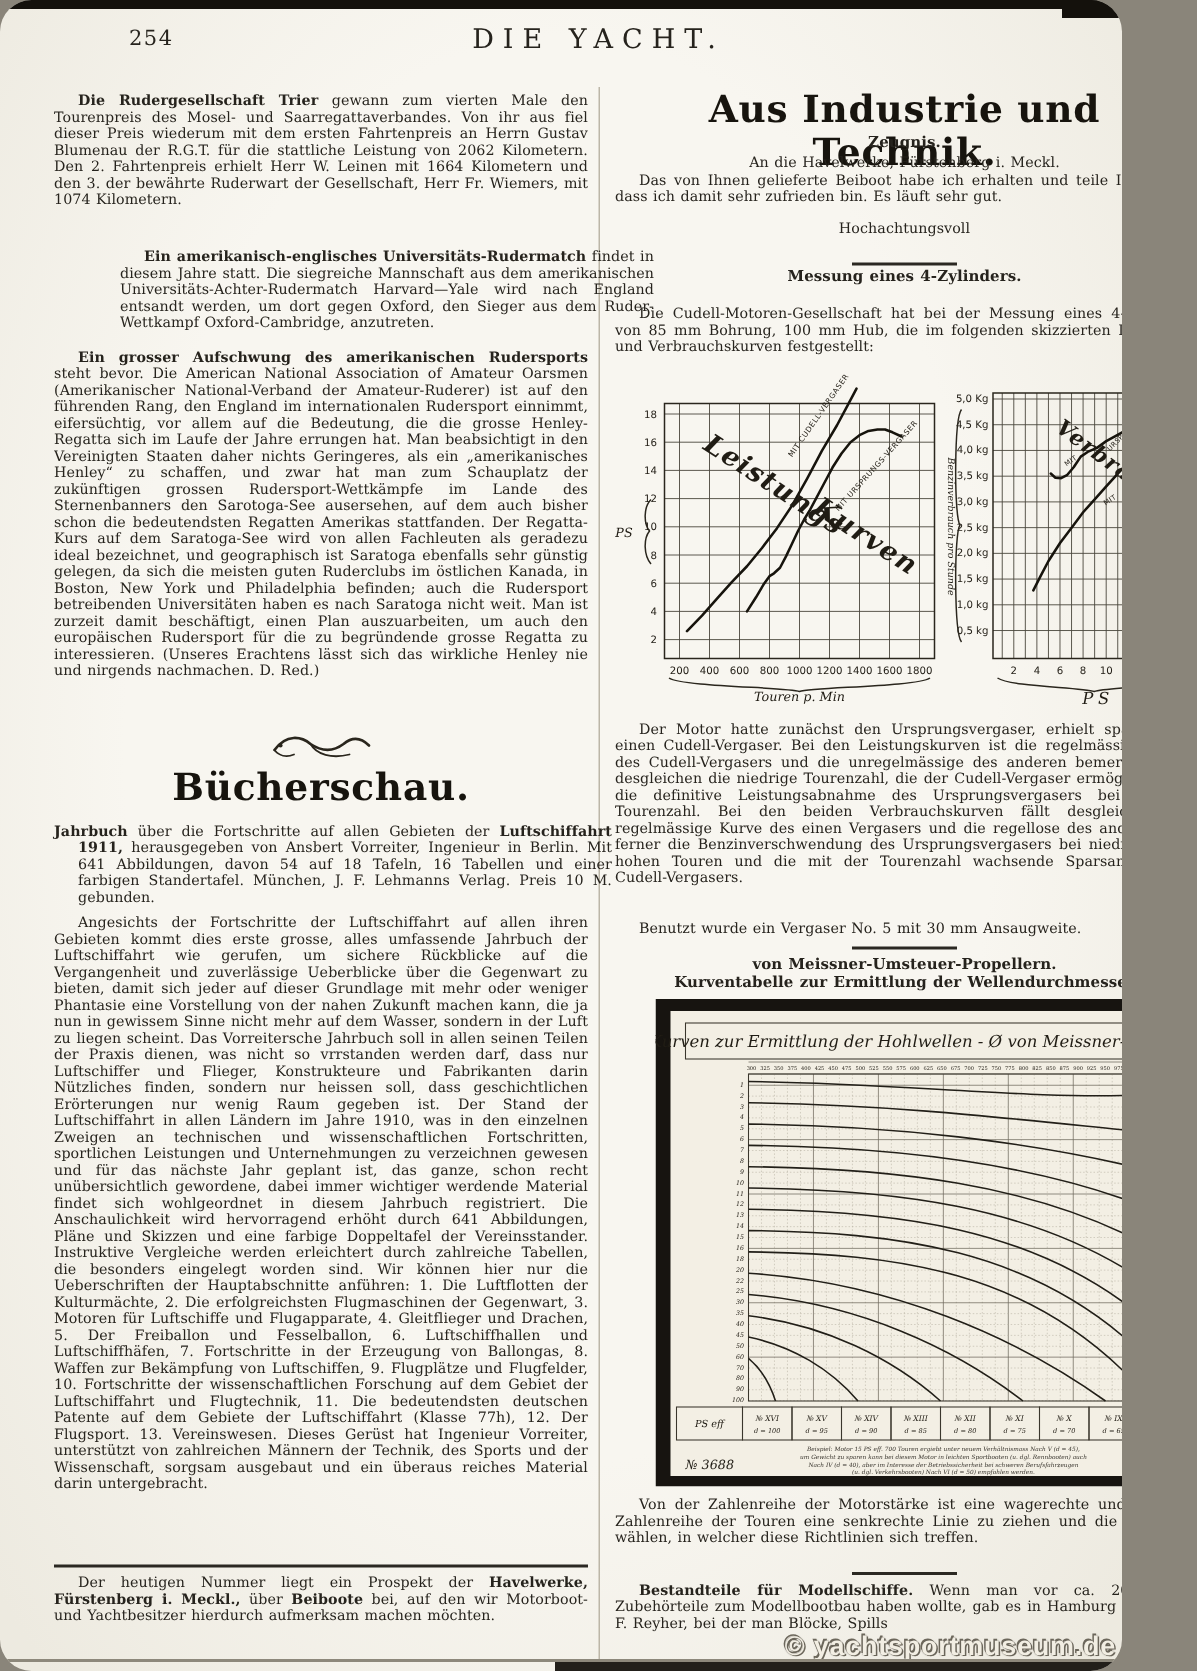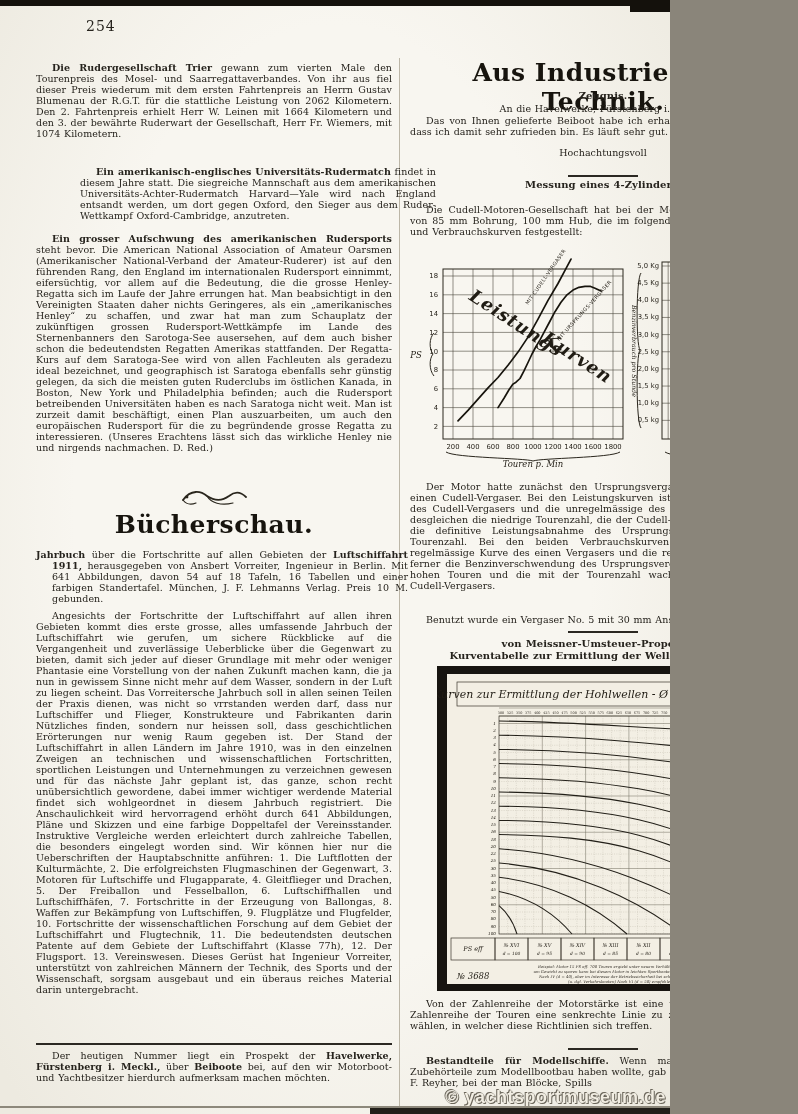--- a/index.html
+++ b/index.html
@@ -1,18 +1,18 @@
 <!DOCTYPE html>
 <html><head>
 <meta charset="utf-8">
 <style>
   html,body{margin:0;padding:0;background:#8a857a;}
-  .page{position:relative;width:670px;height:1114px;overflow:hidden;
+  .page{position:relative;width:748px;height:1114px;overflow:hidden;
     background:radial-gradient(ellipse at 50% 45%, #f8f6f0 55%, #edeae0 96%);
-    font-family:"DejaVu Serif",serif;color:#26231d;}
+    font-family:"DejaVu Serif",serif;color:#26231d;border-radius:21px;}
   .abs{position:absolute;}
   .body{font-size:9.5px;line-height:11px;text-align:justify;letter-spacing:.05px;word-spacing:.6px;}
   p{margin:0;}
   .ind{text-indent:16px;}
   .hang{padding-left:16px;text-indent:-16px;}
   .b{font-weight:bold;}
   .ctr{text-align:center;}
   .blackletter{font-weight:bold;text-align:center;letter-spacing:.5px;color:#17140e;}
   .rule{position:absolute;background:#2b2822;height:1.5px;}
   .pagenum{font-size:14px;letter-spacing:1px;}
@@ -56,20 +56,21 @@
 </style>
 </head>
 <body>
 
 <div class="page">
 
   <div class="topbar"></div>
   <div class="topblob"></div>
 
   <div class="abs pagenum" style="left:86px;top:18px;">254</div>
+  <div class="abs masthead" style="left:0;top:16px;width:798px;">DIE YACHT.</div>
 
   <div class="divider"></div>
 
   <div class="abs" style="left:36px;top:0;width:356px;height:1114px;">
 
     <p class="abs body ind" style="top:62px;width:356px;"><span class="b">Die Rudergesellschaft Trier</span><span> gewann zum vierten Male den Tourenpreis des Mosel- und Saarregattaverbandes. Von ihr aus fiel dieser Preis wiederum mit dem ersten Fahrtenpreis an Herrn Gustav Blumenau der R.G.T. für die stattliche Leistung von 2062 Kilometern. Den 2. Fahrtenpreis erhielt Herr W. Leinen mit 1664 Kilometern und den 3. der bewährte Ruderwart der Gesellschaft, Herr Fr. Wiemers, mit 1074 Kilometern.</span></p>
 
     <p class="abs body ind" style="top:166px;width:356px;margin-left:44px;"><span class="b">Ein amerikanisch-englisches Universitäts-Rudermatch</span><span> findet in diesem Jahre statt. Die siegreiche Mannschaft aus dem amerikanischen Universitäts-Achter-Rudermatch Harvard—Yale wird nach England entsandt werden, um dort gegen Oxford, den Sieger aus dem Ruder-Wettkampf Oxford-Cambridge, anzutreten.</span></p>
 
     <p class="abs body ind" style="top:233px;width:356px;max-height:252px;overflow:hidden;"><span class="b">Ein grosser Aufschwung des amerikanischen Rudersports</span><span> steht bevor. Die American National Association of Amateur Oarsmen (Amerikanischer National-Verband der Amateur-Ruderer) ist auf den führenden Rang, den England im internationalen Rudersport einnimmt, eifersüchtig, vor allem auf die Bedeutung, die die grosse Henley-Regatta sich im Laufe der Jahre errungen hat. Man beabsichtigt in den Vereinigten Staaten daher nichts Geringeres, als ein „amerikanisches Henley“ zu schaffen, und zwar hat man zum Schauplatz der zukünftigen grossen Rudersport-Wettkämpfe im Lande des Sternenbanners den Sarotoga-See ausersehen, auf dem auch bisher schon die bedeutendsten Regatten Amerikas stattfanden. Der Regatta-Kurs auf dem Saratoga-See wird von allen Fachleuten als geradezu ideal bezeichnet, und geographisch ist Saratoga ebenfalls sehr günstig gelegen, da sich die meisten guten Ruderclubs im östlichen Kanada, in Boston, New York und Philadelphia befinden; auch die Rudersport betreibenden Universitäten haben es nach Saratoga nicht weit. Man ist zurzeit damit beschäftigt, einen Plan auszuarbeiten, um auch den europäischen Rudersport für die zu begründende grosse Regatta zu interessieren. (Unseres Erachtens lässt sich das wirkliche Henley nie und nirgends nachmachen. D. Red.)</span></p>

